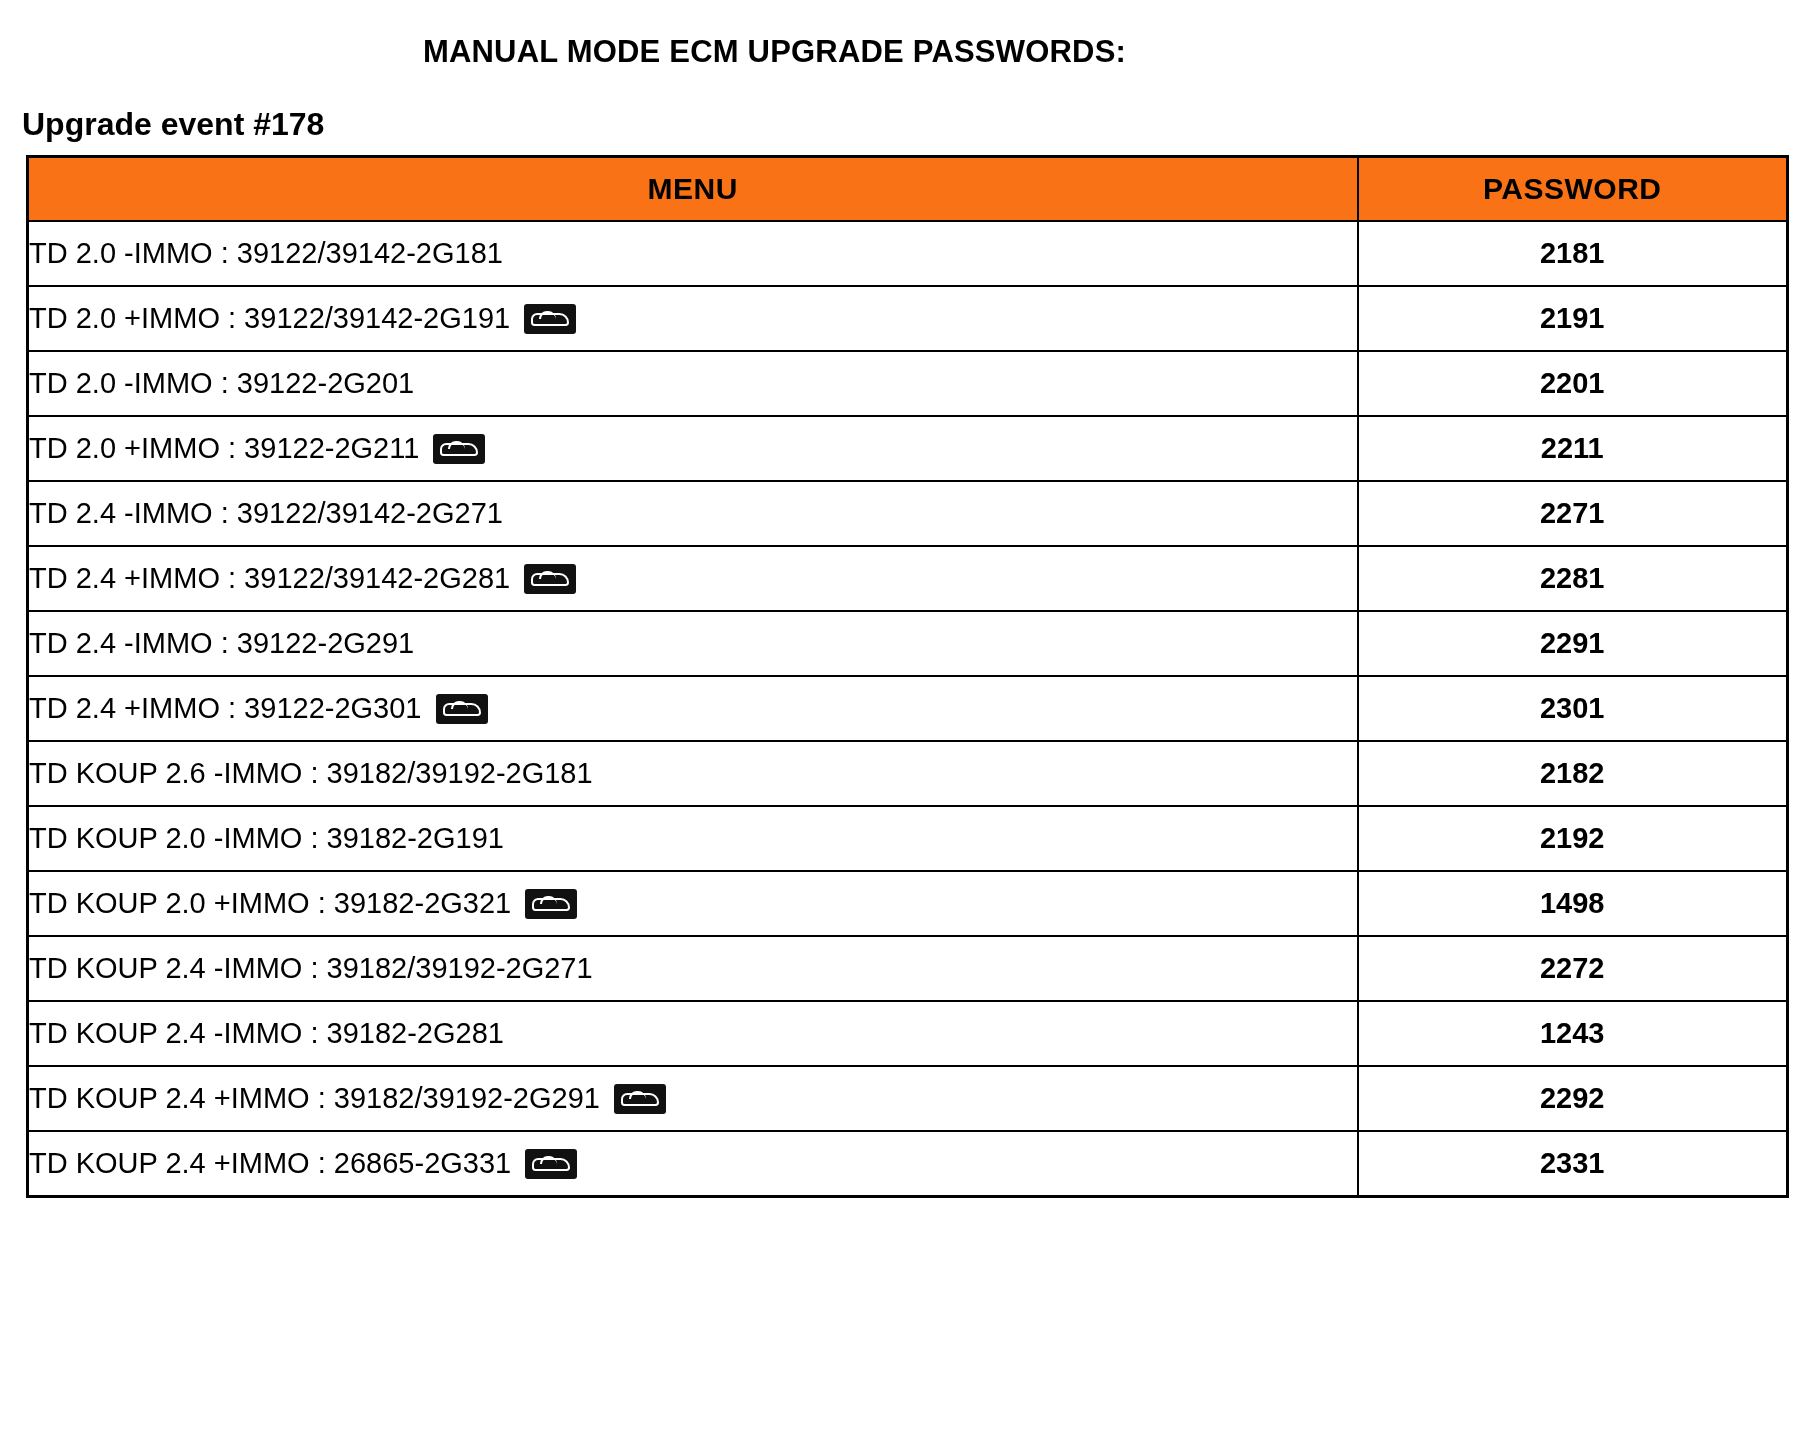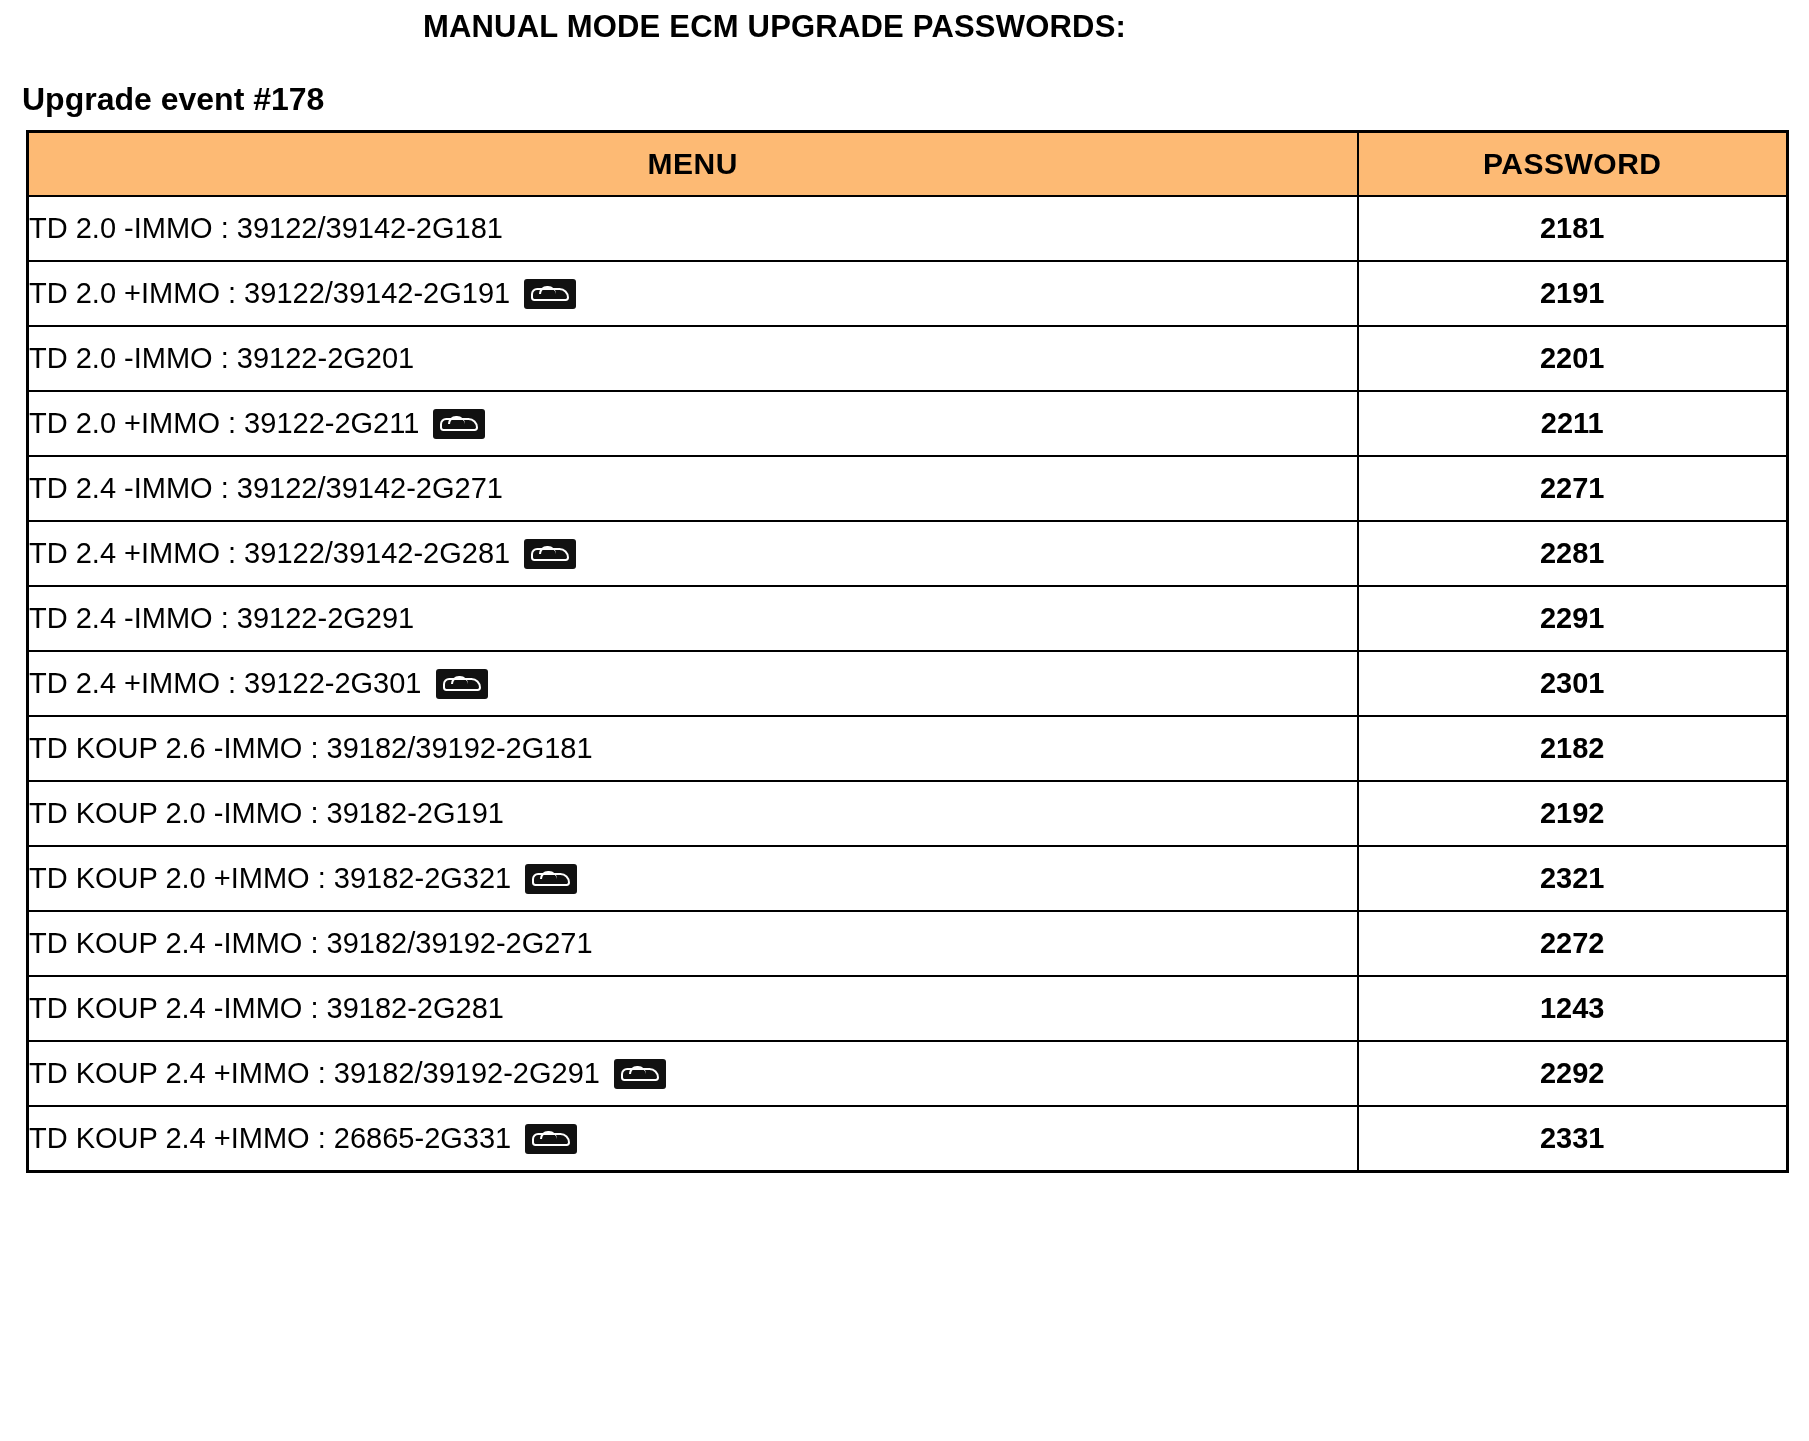--- a/index.html
+++ b/index.html
@@ -19,21 +19,21 @@
     width: 1809px;
     height: 1441px;
     box-sizing: border-box;
     padding: 0;
   }
   .doc-title {
     text-align: center;
     font-size: 31px;
     font-weight: bold;
     letter-spacing: 0.2px;
-    margin: 9px 0 0 0;
+    margin: 34px 0 0 0;
     padding-right: 260px;
   }
   .section-heading {
     font-size: 32px;
     font-weight: bold;
     margin: 36px 0 12px 22px;
   }
   table.pw-table {
     border-collapse: collapse;
     table-layout: fixed;
@@ -44,21 +44,21 @@
   table.pw-table col.menu-col { width: 1330px; }
   table.pw-table col.pass-col { width: 430px; }
   table.pw-table th,
   table.pw-table td {
     border: 2px solid #000;
     padding: 0;
     height: 63px;
     vertical-align: middle;
   }
   table.pw-table thead th {
-    background: #fdba74;
+    background: #f97316;
     font-size: 30px;
     font-weight: bold;
     text-align: center;
     letter-spacing: 0.5px;
     height: 62px;
   }
   td.menu-cell {
     text-align: right;
     padding-left: 22px;
     font-size: 29px;
@@ -213,21 +213,21 @@
           </td>
           <td class="pass-cell">2192</td>
         </tr>
         <tr>
           <td class="menu-cell">
             <div class="menu-inner">
               <span>TD KOUP 2.0 +IMMO : 39182-2G321</span>
               <span class="car-icon"></span>
             </div>
           </td>
-          <td class="pass-cell">2321</td>
+          <td class="pass-cell">1498</td>
         </tr>
         <tr>
           <td class="menu-cell">
             <div class="menu-inner">
               <span>TD KOUP 2.4 -IMMO : 39182/39192-2G271</span>
             </div>
           </td>
           <td class="pass-cell">2272</td>
         </tr>
         <tr>

